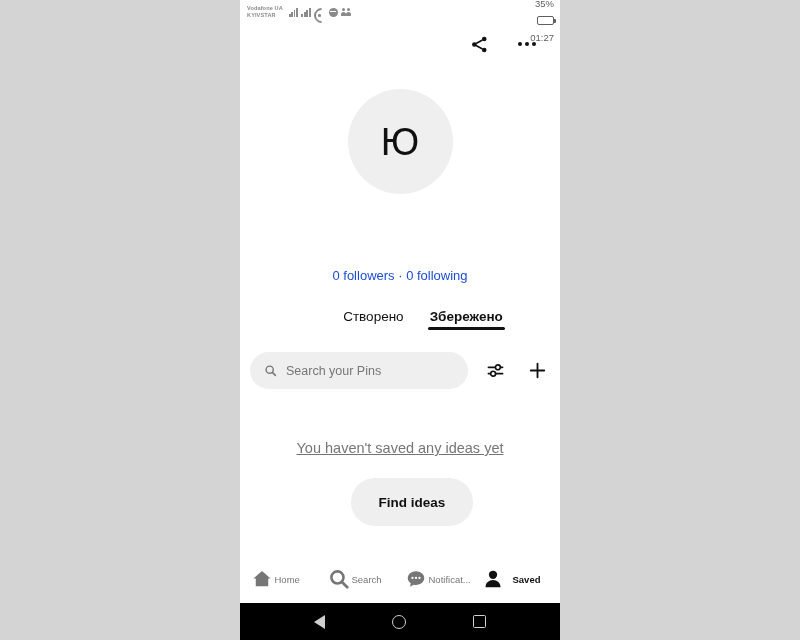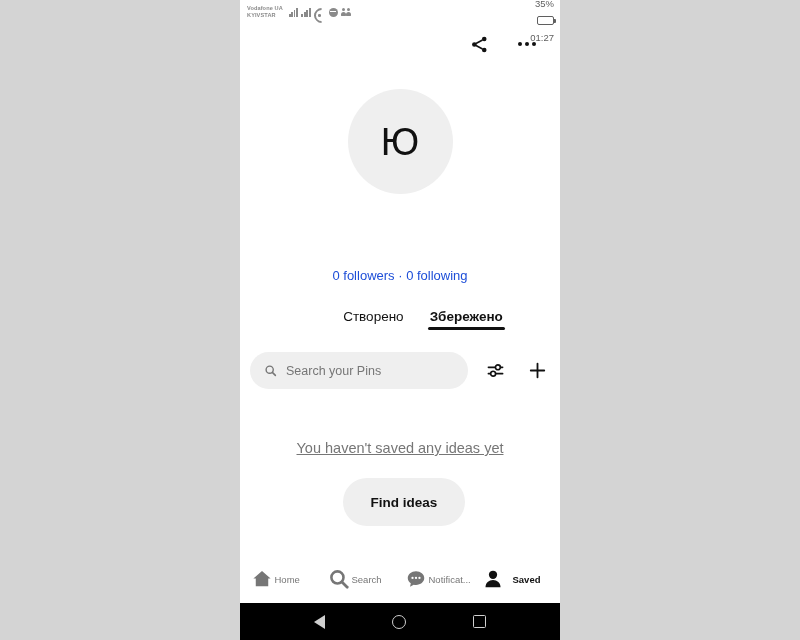--- a/index.html
+++ b/index.html
@@ -157,21 +157,21 @@
   }
   .ph { font-size: 12.5px; color: #767676; }
   .srow-icons { display: flex; align-items: center; gap: 16px; margin-left: 14px; }
 
   
   .empty-text {
     position: absolute; top: 440px; left: 0; width: 320px;
     text-align: center; font-size: 14.5px; color: #767676; text-decoration: underline;
   }
   .findbtn-wrap {
-    position: absolute; top: 478px; left: 4px; width: 320px;
+    position: absolute; top: 478px; left: 12px; width: 320px;
     display: flex; justify-content: center;
   }
   .findbtn {
     background: #efefef; border: none; border-radius: 25px;
     height: 48px; padding: 0 28px;
     font-size: 13.5px; font-weight: 700; color: #111;
     font-family: "Liberation Sans", sans-serif; cursor: pointer;
   }
 
   

